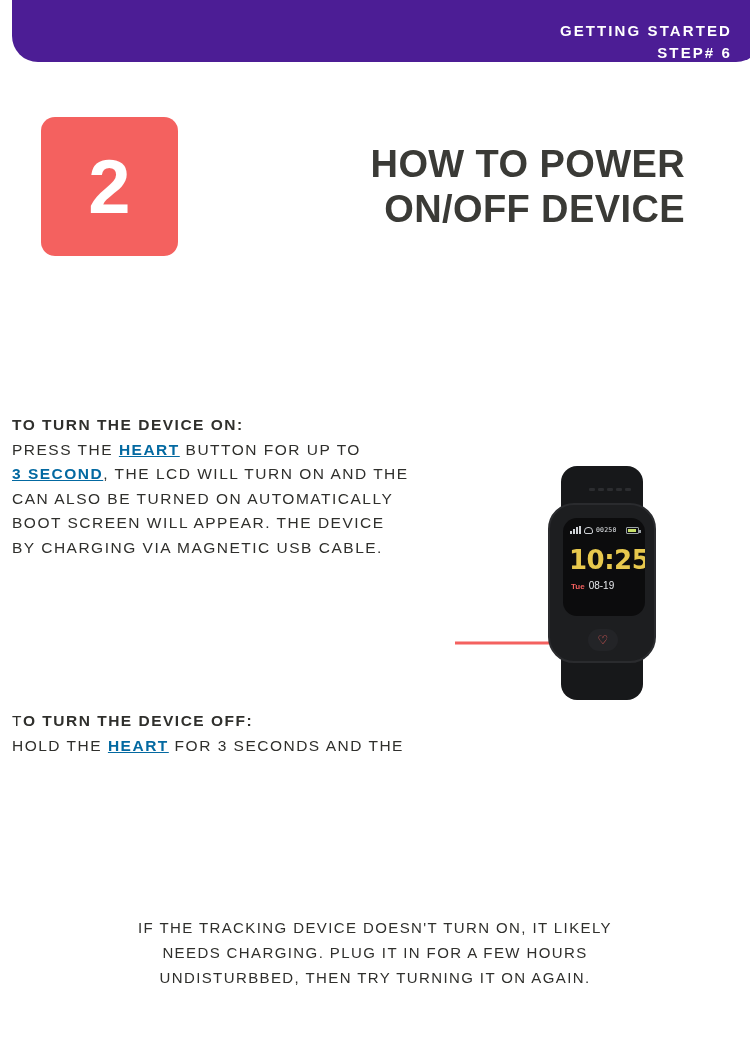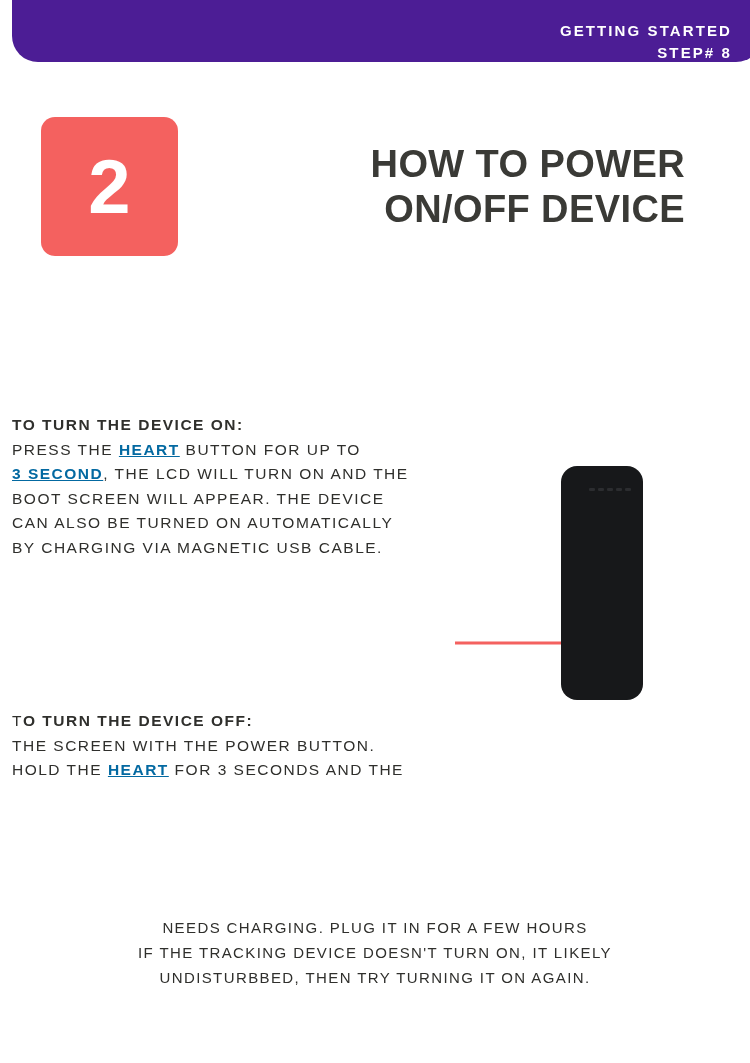--- a/index.html
+++ b/index.html
@@ -247,59 +247,83 @@
   .heart-glyph { color: #f4615f; font-size: 12px; line-height: 1; }
 </style>
 </head>
 <body>
 
 <div class="page">
 
   <div class="header-banner">
     <div class="header-text">
       <span class="header-line">GETTING STARTED</span>
-      <span class="header-line">STEP# 8</span>
+      <span class="header-line">STEP# 6</span>
     </div>
   </div>
 
   <div class="step-badge">2</div>
 
   <div class="title">HOW TO POWER ON/OFF DEVICE</div>
 
   <div class="body-block block-on">
     <span class="heading">TO TURN THE DEVICE ON:</span>
     <span class="para"><span>PRESS THE </span><span class="accent">HEART</span><span> BUTTON FOR UP TO</span></span>
     <span class="para"><span class="accent">3 SECOND</span><span>, THE LCD WILL TURN ON AND THE</span></span>
+    <span class="para">CAN ALSO BE TURNED ON AUTOMATICALLY</span>
     <span class="para">BOOT SCREEN WILL APPEAR. THE DEVICE</span>
-    <span class="para">CAN ALSO BE TURNED ON AUTOMATICALLY</span>
     <span class="para">BY CHARGING VIA MAGNETIC USB CABLE.</span>
   </div>
 
   <div class="body-block block-off">
     <span class="heading"><span class="lead-lower">T</span><span>O TURN THE DEVICE OFF:</span></span>
-    <span class="para">THE SCREEN WITH THE POWER BUTTON.</span>
     <span class="para"><span>HOLD THE </span><span class="accent">HEART</span><span> FOR 3 SECONDS AND THE</span></span>
   </div>
 
   <svg class="arrow" viewBox="0 0 130 14">
     <line x1="0" y1="7" x2="118" y2="7" stroke="#f4615f" stroke-width="3"></line>
     <polygon points="118,1 130,7 118,13" fill="#f4615f"></polygon>
   </svg>
 
   <div class="device">
     <div class="band">
       <svg class="band-top-lines" viewBox="0 0 52 6">
         <rect x="0" y="0" width="6" height="3" rx="1.2" fill="#2c2d30"></rect>
         <rect x="9" y="0" width="6" height="3" rx="1.2" fill="#2c2d30"></rect>
         <rect x="18" y="0" width="6" height="3" rx="1.2" fill="#2c2d30"></rect>
         <rect x="27" y="0" width="6" height="3" rx="1.2" fill="#2c2d30"></rect>
         <rect x="36" y="0" width="6" height="3" rx="1.2" fill="#2c2d30"></rect>
       </svg>
     </div>
+    <div class="watch-body">
+      <div class="screen">
+        <div class="status-row">
+          <span class="sig-bars">
+              <i></i>
+              <i></i>
+              <i></i>
+              <i></i>
+            </span>
+          <span class="steps-icon"></span>
+          <span class="steps-count">00250</span>
+          <span class="battery">
+              <i></i>
+            </span>
+        </div>
+        <div class="time">10:25</div>
+        <div class="date-row">
+          <span class="date-day">Tue</span>
+          <span class="date-val">08-19</span>
+        </div>
+      </div>
+      <div class="heart-button">
+        <span class="heart-glyph">♡</span>
+      </div>
+    </div>
   </div>
 
   <div class="footer-note">
+    <div>IF THE TRACKING DEVICE DOESN'T TURN ON, IT LIKELY</div>
     <div>NEEDS CHARGING. PLUG IT IN FOR A FEW HOURS</div>
-    <div>IF THE TRACKING DEVICE DOESN'T TURN ON, IT LIKELY</div>
     <div>UNDISTURBBED, THEN TRY TURNING IT ON AGAIN.</div>
   </div>
 
 </div>
 
 </body></html>

